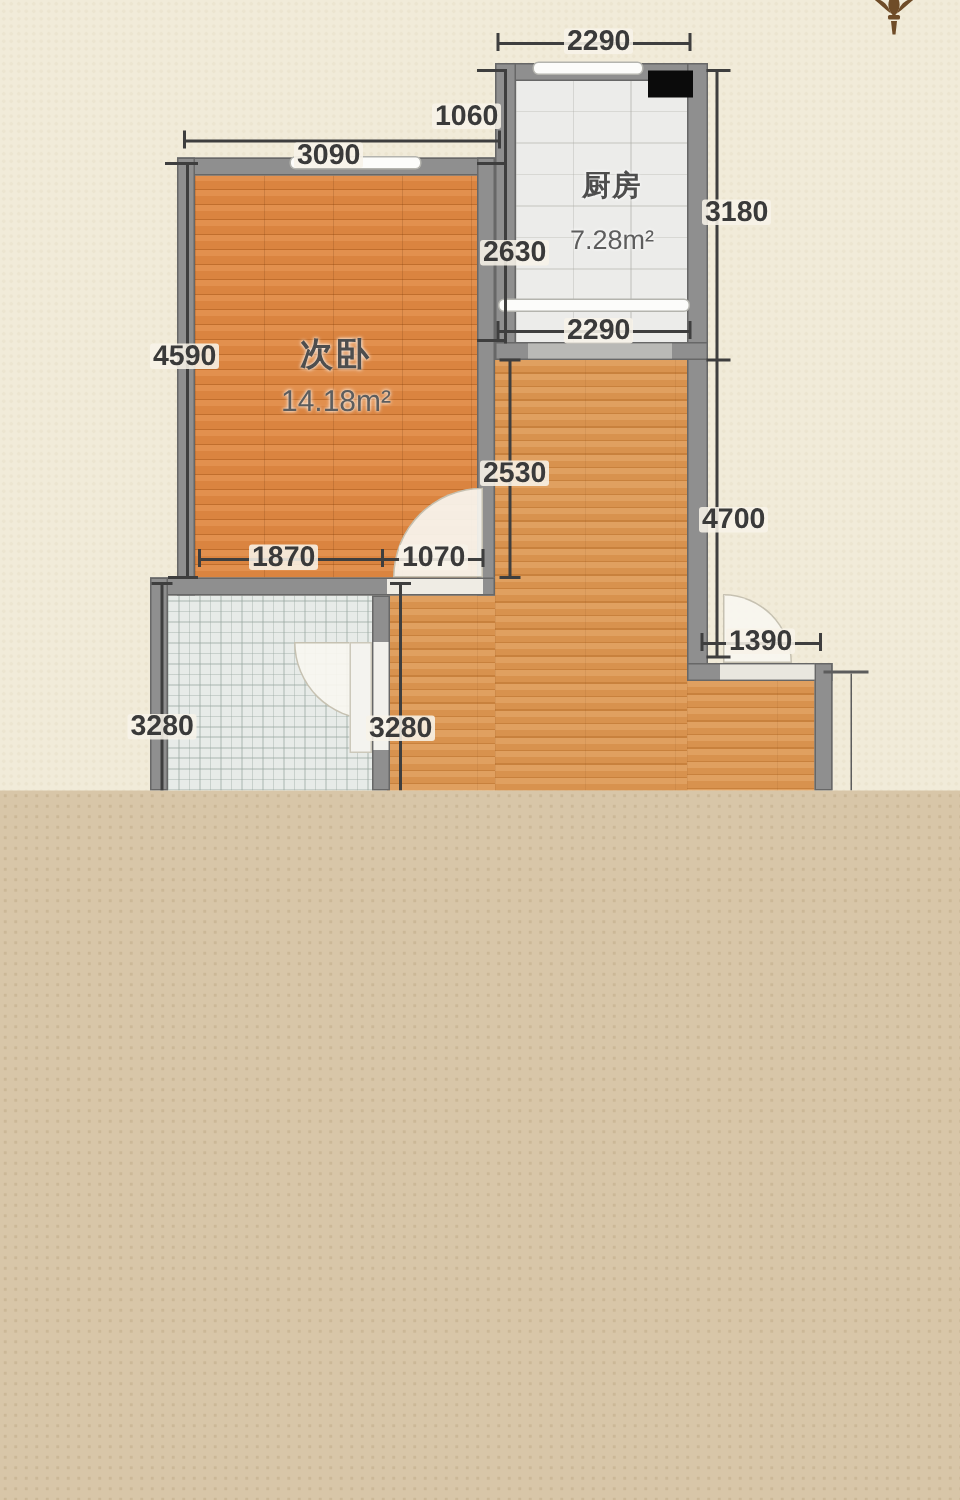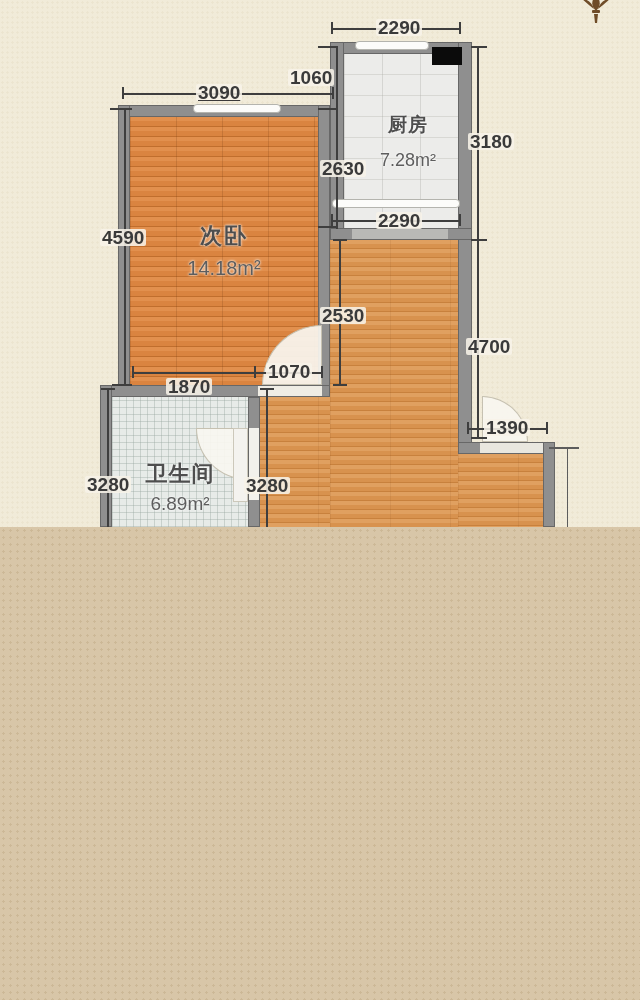--- a/index.html
+++ b/index.html
@@ -138,42 +138,38 @@
     <div class="tk" style="left:471px;top:46px;width:16px;height:2px;"></div>
     <div class="tk" style="left:471px;top:239px;width:16px;height:2px;"></div>
     <div class="tk" style="left:471px;top:437px;width:16px;height:2px;"></div>
     <div class="tk" style="left:333px;top:239px;width:14px;height:2px;"></div>
     <div class="tk" style="left:333px;top:384px;width:14px;height:2px;"></div>
     <div class="tk" style="left:101px;top:388px;width:14px;height:2px;"></div>
     <div class="tk" style="left:260px;top:388px;width:14px;height:2px;"></div>
 
     <span class="dlb" style="left:376px;top:19px;">2290</span>
     <span class="dlb" style="left:288px;top:69px;">1060</span>
-    <span class="dlb" style="left:196px;top:84px;text-decoration:underline;">3090</span>
+    <span class="dlb" style="left:196px;top:95px;">3090</span>
     <span class="dlb" style="left:468px;top:133px;">3180</span>
     <span class="dlb" style="left:320px;top:160px;">2630</span>
     <span class="dlb" style="left:100px;top:229px;">4590</span>
     <span class="dlb" style="left:376px;top:212px;">2290</span>
     <span class="dlb" style="left:320px;top:307px;">2530</span>
     <span class="dlb" style="left:466px;top:338px;">4700</span>
-    <span class="dlb" style="left:166px;top:363px;margin-top:15px;">1870</span>
+    <span class="dlb" style="left:166px;top:363px;">1870</span>
     <span class="dlb" style="left:266px;top:363px;">1070</span>
     <span class="dlb" style="left:484px;top:419px;">1390</span>
     <span class="dlb" style="left:85px;top:476px;">3280</span>
     <span class="dlb" style="left:244px;top:477px;">3280</span>
 
     <div class="roomlbl k" style="left:344px;top:114px;width:128px;">
       <div class="rname">厨房</div>
       <div class="rarea">7.28m²</div>
     </div>
     <div class="roomlbl b" style="left:130px;top:224px;width:188px;">
       <div class="rname">次卧</div>
       <div class="rarea">14.18m²</div>
     </div>
-    <div class="roomlbl w" style="left:112px;top:462px;width:136px;">
-      <div class="rname">卫生间</div>
-      <div class="rarea">6.89m²</div>
-    </div>
 
   </div>
 
   <div class="lower"></div>
 </div>
 
 </body></html>

